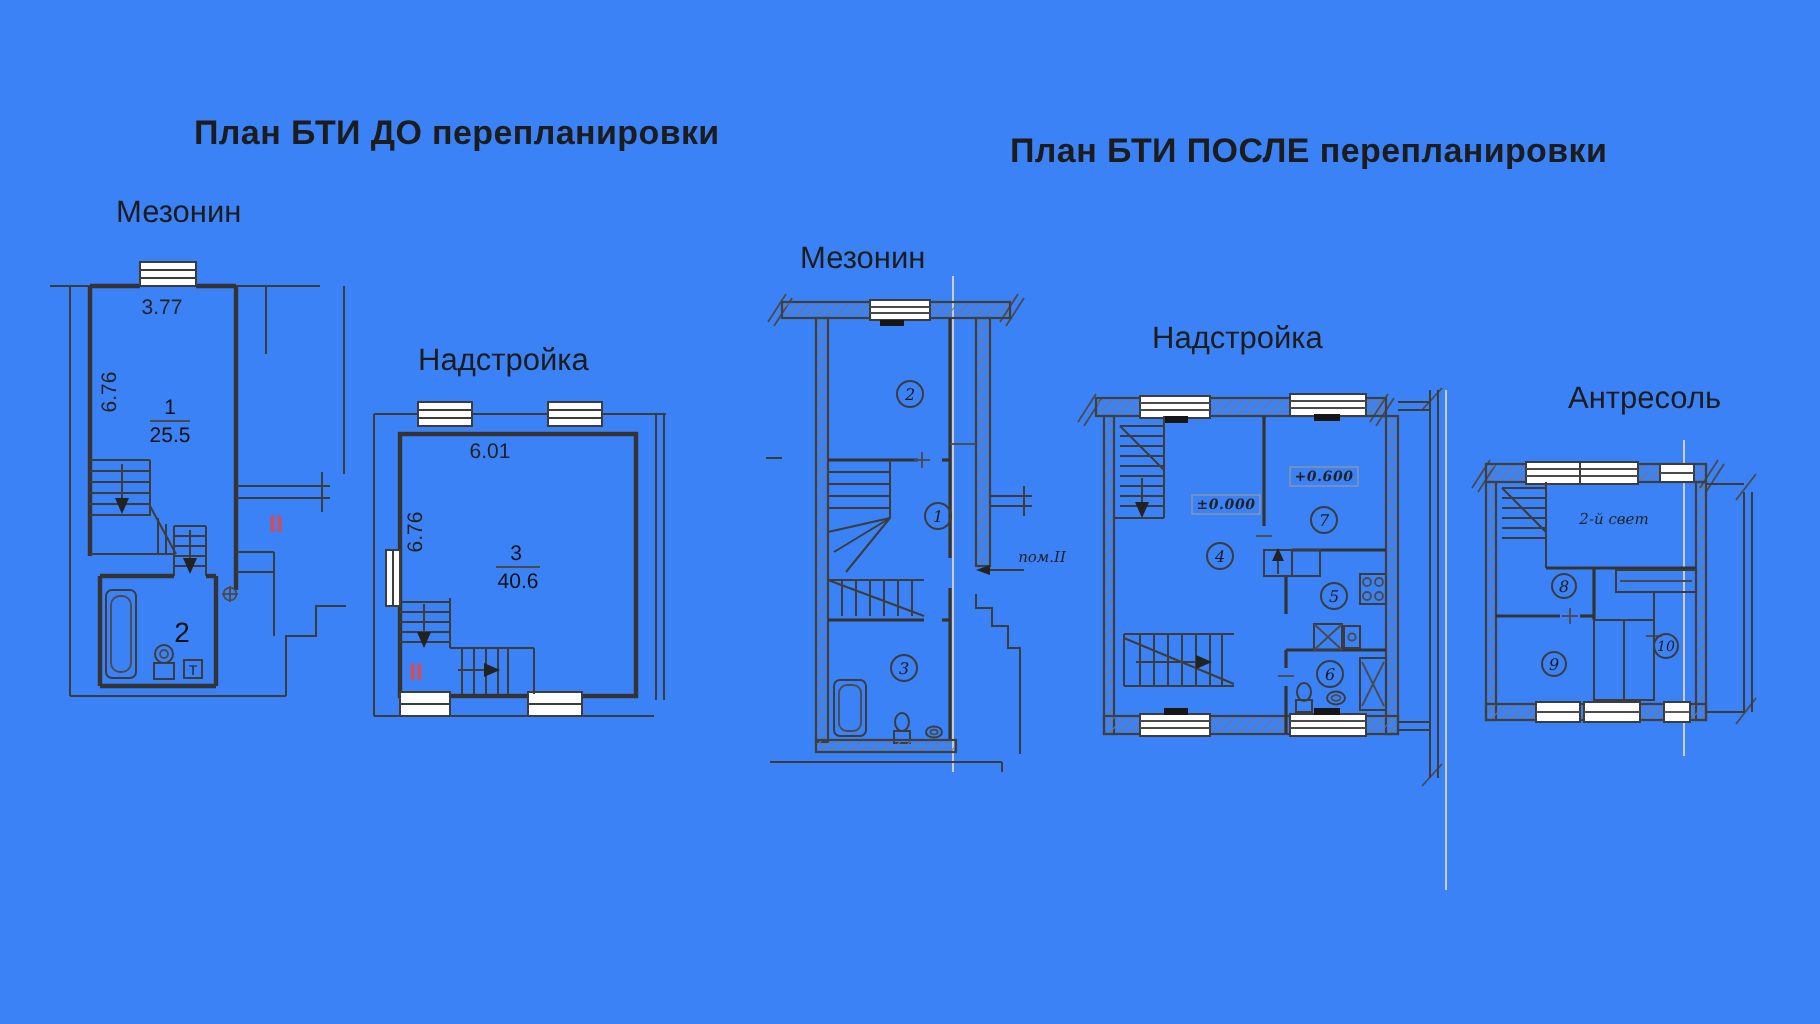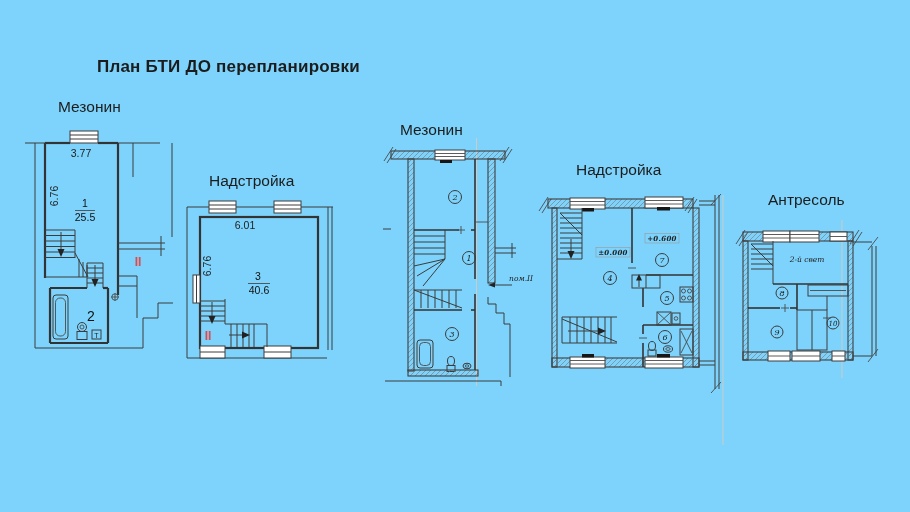--- a/index.html
+++ b/index.html
@@ -1,16 +1,16 @@
 <!DOCTYPE html>
 <html><head>
 <meta charset="utf-8">
 <style>
   html,body{margin:0;padding:0;background:#fff}
-  .canvas{position:relative;width:910px;height:512px;background:#7dd3fc;
+  .canvas{position:relative;width:910px;height:512px;background:#3b82f6;
           font-family:"Liberation Sans",sans-serif;overflow:hidden}
   .title{position:absolute;font-weight:bold;font-size:17px;color:#1c1c1c;white-space:nowrap;letter-spacing:.2px}
   .plabel{position:absolute;font-weight:normal;font-size:15.5px;color:#1c1c1c;white-space:nowrap}
   svg{position:absolute;overflow:visible}
   svg text{font-family:"Liberation Sans",sans-serif}
   .dim{font-size:10.5px;fill:#222}
   .frac{font-size:10.5px;fill:#111}
   .big{font-size:14px;fill:#111}
   .circ{font-size:8px;font-style:italic;fill:#1a1a1a;font-family:"DejaVu Serif",serif}
   .hand{font-size:7.5px;font-style:italic;fill:#222;font-family:"DejaVu Serif",serif}
@@ -26,25 +26,26 @@
   .fold{stroke:#ccccc6;stroke-width:1;fill:none}
   .ebox{stroke:#999;stroke-width:.6;fill:none}
   .arr{fill:#222;stroke:none}
 </style>
 </head>
 <body>
 
 <div class="canvas">
 
   <div class="title" style="left:97px;top:57px">План БТИ ДО перепланировки</div>
+  <div class="title" style="left:505px;top:66px">План БТИ ПОСЛЕ перепланировки</div>
   <div class="plabel" style="left:58px;top:98px">Мезонин</div>
   <div class="plabel" style="left:209px;top:172px">Надстройка</div>
   <div class="plabel" style="left:400px;top:121px">Мезонин</div>
   <div class="plabel" style="left:576px;top:161px">Надстройка</div>
-  <div class="plabel" style="left:768px;top:191px">Антресоль</div>
+  <div class="plabel" style="left:784px;top:191px">Антресоль</div>
 
   <svg style="left:25px;top:125px" width="150" height="245" viewBox="0 0 150 245">
     <g>
       <line class="thin" x1="0" y1="18" x2="45" y2="18"></line>
       <line class="thin" x1="73" y1="18" x2="135" y2="18"></line>
       <line class="thin" x1="10" y1="18" x2="10" y2="223"></line>
       <line class="thin" x1="10" y1="223" x2="118" y2="223"></line>
       <polyline class="thin" points="118,223 118,193 133,193 133,178 148,178"></polyline>
       <line class="thin" x1="108" y1="18" x2="108" y2="52"></line>
       <line class="thin" x1="147" y1="18" x2="147" y2="112"></line>

